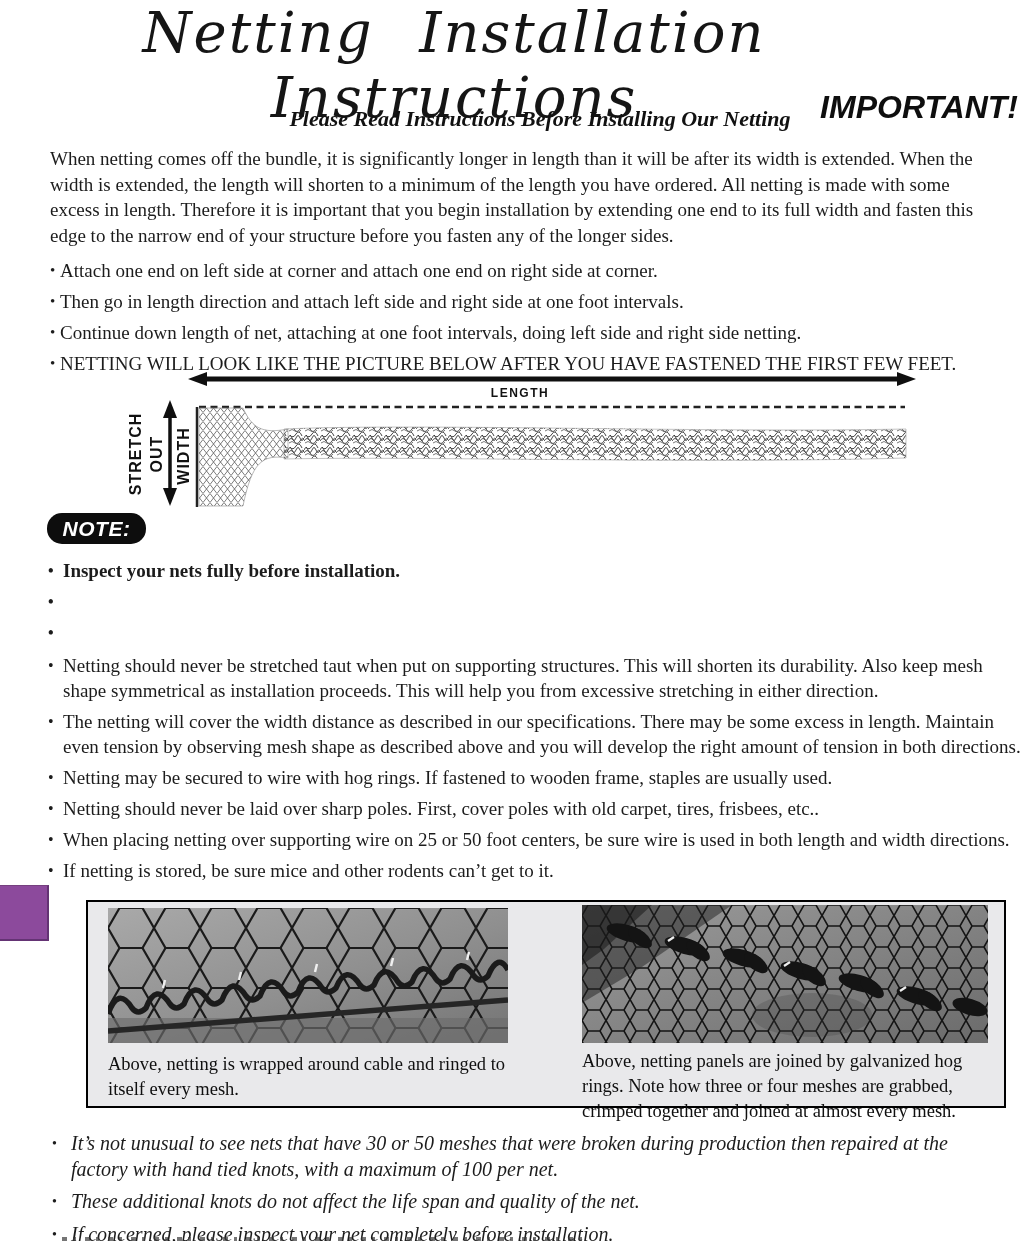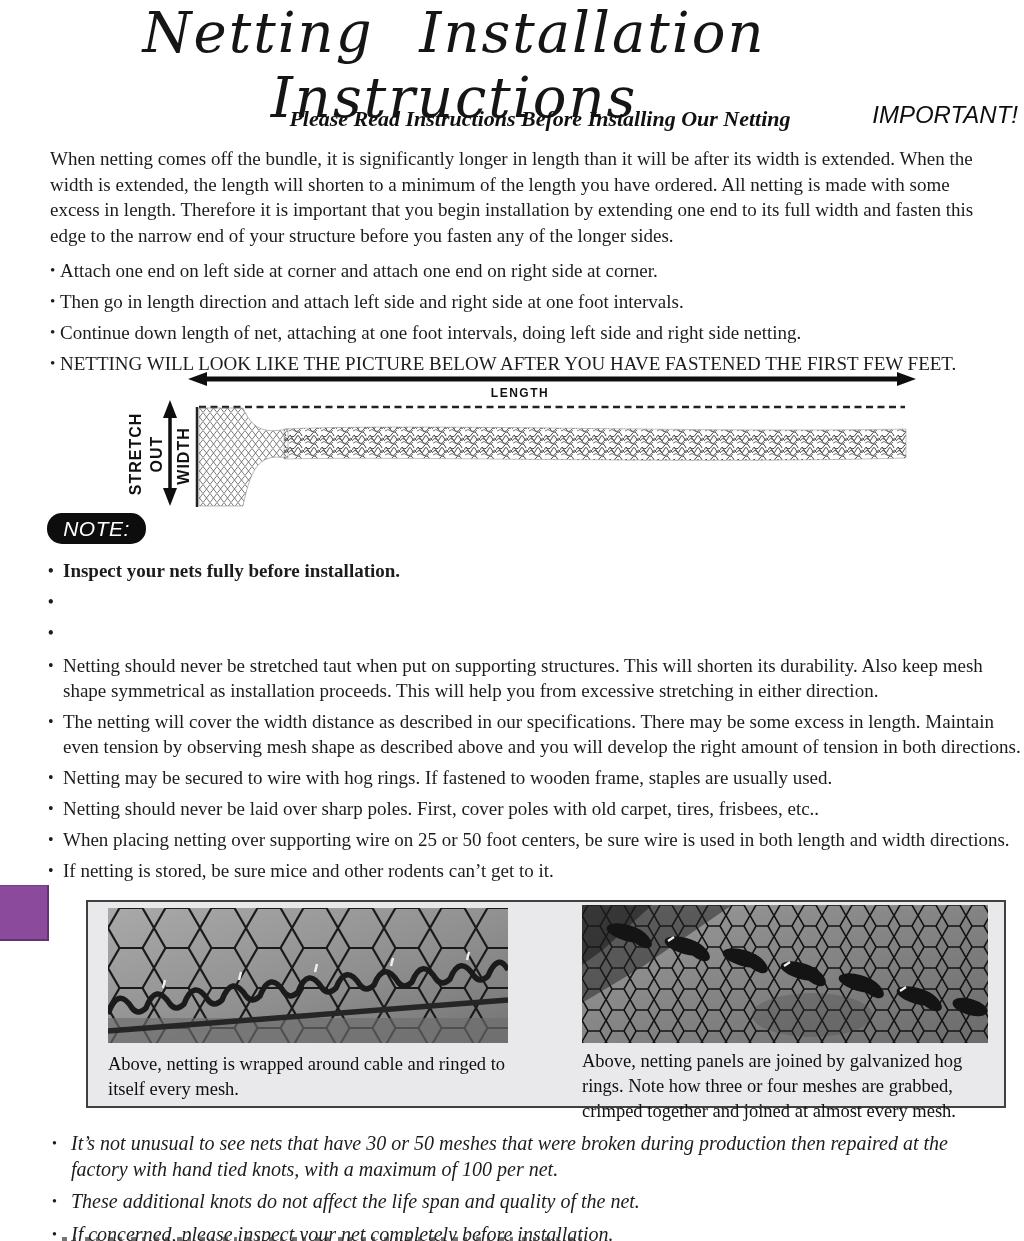--- a/index.html
+++ b/index.html
@@ -7,23 +7,23 @@
     width:1024px;height:1241px;position:relative;background:#ffffff;
     font-family:"Liberation Serif", serif;color:#1c1c1c;overflow:hidden;
   }
   
   .title{
     position:absolute;top:0px;left:0;width:908px;text-align:center;
     font-family:"DejaVu Serif", serif;font-style:italic;font-weight:400;
     font-size:56px;letter-spacing:2px;word-spacing:26px;color:#151515;
   }
   .important{
-    position:absolute;top:101px;right:6px;
-    font-family:"Liberation Sans", sans-serif;font-weight:normal;font-style:italic;
-    font-size:24px;color:#0e0e0e;
+    position:absolute;top:89px;right:6px;
+    font-family:"Liberation Sans", sans-serif;font-weight:bold;font-style:italic;
+    font-size:32px;color:#0e0e0e;
   }
   .subtitle{
     position:absolute;top:106px;left:28px;width:1024px;text-align:center;
     font-weight:bold;font-style:italic;font-size:22px;color:#111;
   }
   
   .intro{
     position:absolute;top:146px;left:50px;width:944px;
     font-size:19px;line-height:25.5px;
   }
@@ -44,40 +44,40 @@
     font-family:"Liberation Sans", sans-serif;font-weight:bold;font-size:16px;
     letter-spacing:1px;transform:rotate(-90deg);color:#111;line-height:22px;
   }
   .vlabel.stretch{left:76px;top:71px;}
   .vlabel.out{left:97px;top:71px;}
   .vlabel.width{left:124px;top:73px;}
   
   .note-badge{
     position:absolute;top:513px;left:47px;width:99px;height:31px;background:#0d0d0d;
     border-radius:15px;color:#fff;display:flex;align-items:center;justify-content:center;
-    font-family:"Liberation Sans", sans-serif;font-weight:400;font-style:italic;
+    font-family:"Liberation Sans", sans-serif;font-weight:700;font-style:italic;
     font-size:21px;letter-spacing:.5px;
   }
   
   .note-list{position:absolute;top:558px;left:48px;width:965px;font-size:19px;font-weight:bold;}
   .note-list .g-item{display:flex;line-height:25px;margin-bottom:6px;}
   .note-list .b{flex:none;width:15px;font-size:16px;}
   
   .guidelines{position:absolute;top:653px;left:48px;width:976px;font-size:19px;}
   .g-item{display:flex;line-height:25px;margin-bottom:6px;}
   .g-item .b{flex:none;width:15px;font-size:16px;}
   
   .purple-tab{
     position:absolute;left:0;top:885px;width:47px;height:53px;background:#8c4a9c;
     border-right:2px solid #643374;border-bottom:2px solid #643374;border-top:1px solid #75407f;
   }
   
   .photo-panel{
     position:absolute;left:86px;top:900px;width:920px;height:208px;
-    background:#e9e9eb;border:2px solid #404040;box-sizing:border-box;
+    background:#e9e9eb;border:2px solid #000000;box-sizing:border-box;
   }
   .photo{position:absolute;overflow:hidden;}
   .photo.pl{left:20px;top:6px;width:400px;height:135px;}
   .photo.pr{left:494px;top:3px;width:406px;height:138px;}
   .caption{position:absolute;font-size:18.5px;line-height:25px;color:#101010;}
   .caption.cl{left:20px;top:150px;width:400px;}
   .caption.cr{left:494px;top:147px;width:418px;}
   
   .footer{position:absolute;top:1130px;left:52px;width:952px;font-style:italic;font-size:20px;}
   .f-item{display:flex;line-height:26px;margin-bottom:6px;}

